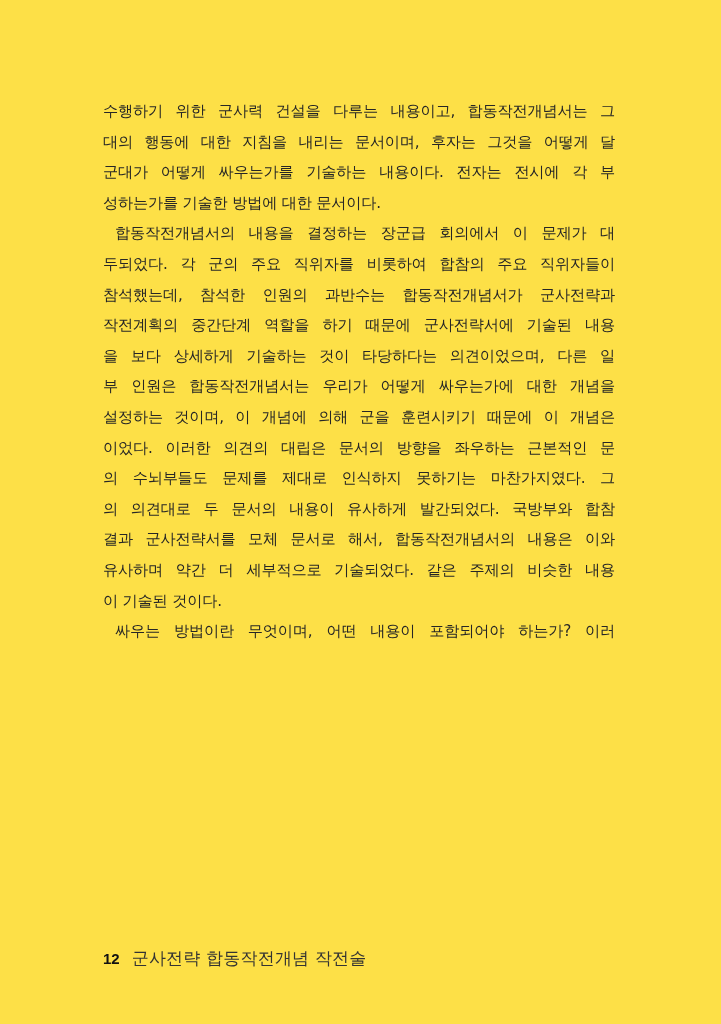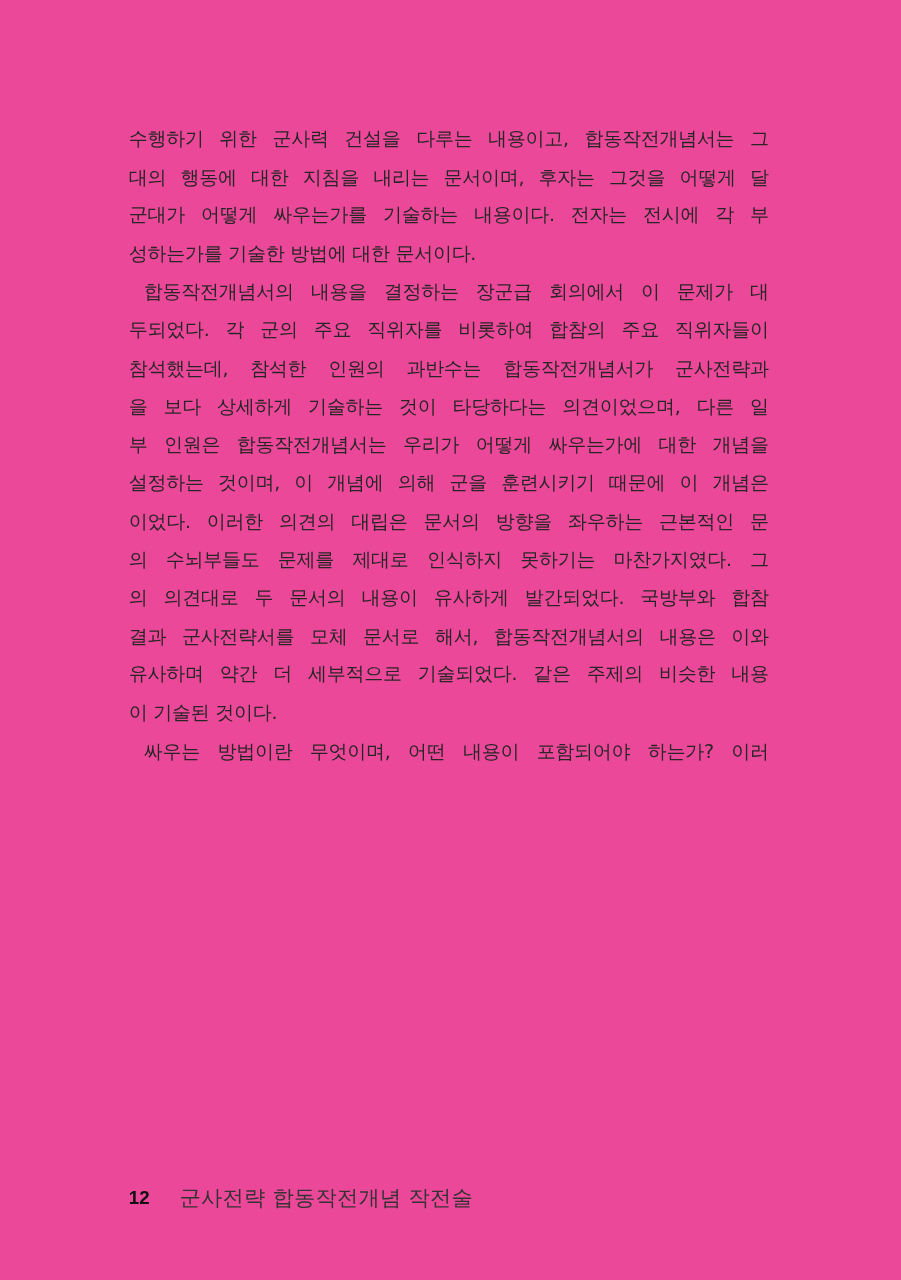--- a/index.html
+++ b/index.html
@@ -12,21 +12,21 @@
       height: 1024px;
       position: relative;
       overflow: hidden;
       font-family: "DejaVu Sans", "Liberation Sans", sans-serif;
       color: #222222;
     }
     .page {
       position: absolute;
       left: 0; top: 0;
       width: 721px; height: 1024px;
-      background: #ec4899;
+      background: #fde047;
     }
     .body-text {
       position: absolute;
       left: 103px;
       top: 96px;
       width: 512px;
     }
     .line {
       height: 30.6px;
       line-height: 30.6px;
@@ -49,40 +49,41 @@
       top: 946px;
       height: 24px;
       display: flex;
       align-items: center;
     }
     .page-number {
       font-family: "Liberation Sans", sans-serif;
       font-weight: bold;
       font-size: 15px;
       color: #111111;
-      margin-right: 24px;
+      margin-right: 12px;
     }
     .running-title {
       font-size: 17px;
       color: #333333;
       letter-spacing: 0.2px;
     }
   </style>
 </head>
 <body>
 
 <div class="page">
   <div class="body-text">
     <div class="line">수행하기 위한 군사력 건설을 다루는 내용이고, 합동작전개념서는 그</div>
     <div class="line">대의 행동에 대한 지침을 내리는 문서이며, 후자는 그것을 어떻게 달</div>
     <div class="line">군대가 어떻게 싸우는가를 기술하는 내용이다. 전자는 전시에 각 부</div>
     <div class="line last">성하는가를 기술한 방법에 대한 문서이다.</div>
     <div class="line indent">합동작전개념서의 내용을 결정하는 장군급 회의에서 이 문제가 대</div>
     <div class="line">두되었다. 각 군의 주요 직위자를 비롯하여 합참의 주요 직위자들이</div>
     <div class="line">참석했는데, 참석한 인원의 과반수는 합동작전개념서가 군사전략과</div>
+    <div class="line">작전계획의 중간단계 역할을 하기 때문에 군사전략서에 기술된 내용</div>
     <div class="line">을 보다 상세하게 기술하는 것이 타당하다는 의견이었으며, 다른 일</div>
     <div class="line">부 인원은 합동작전개념서는 우리가 어떻게 싸우는가에 대한 개념을</div>
     <div class="line">설정하는 것이며, 이 개념에 의해 군을 훈련시키기 때문에 이 개념은</div>
     <div class="line">이었다. 이러한 의견의 대립은 문서의 방향을 좌우하는 근본적인 문</div>
     <div class="line">의 수뇌부들도 문제를 제대로 인식하지 못하기는 마찬가지였다. 그</div>
     <div class="line">의 의견대로 두 문서의 내용이 유사하게 발간되었다. 국방부와 합참</div>
     <div class="line">결과 군사전략서를 모체 문서로 해서, 합동작전개념서의 내용은 이와</div>
     <div class="line">유사하며 약간 더 세부적으로 기술되었다. 같은 주제의 비슷한 내용</div>
     <div class="line last">이 기술된 것이다.</div>
     <div class="line indent">싸우는 방법이란 무엇이며, 어떤 내용이 포함되어야 하는가? 이러</div>

